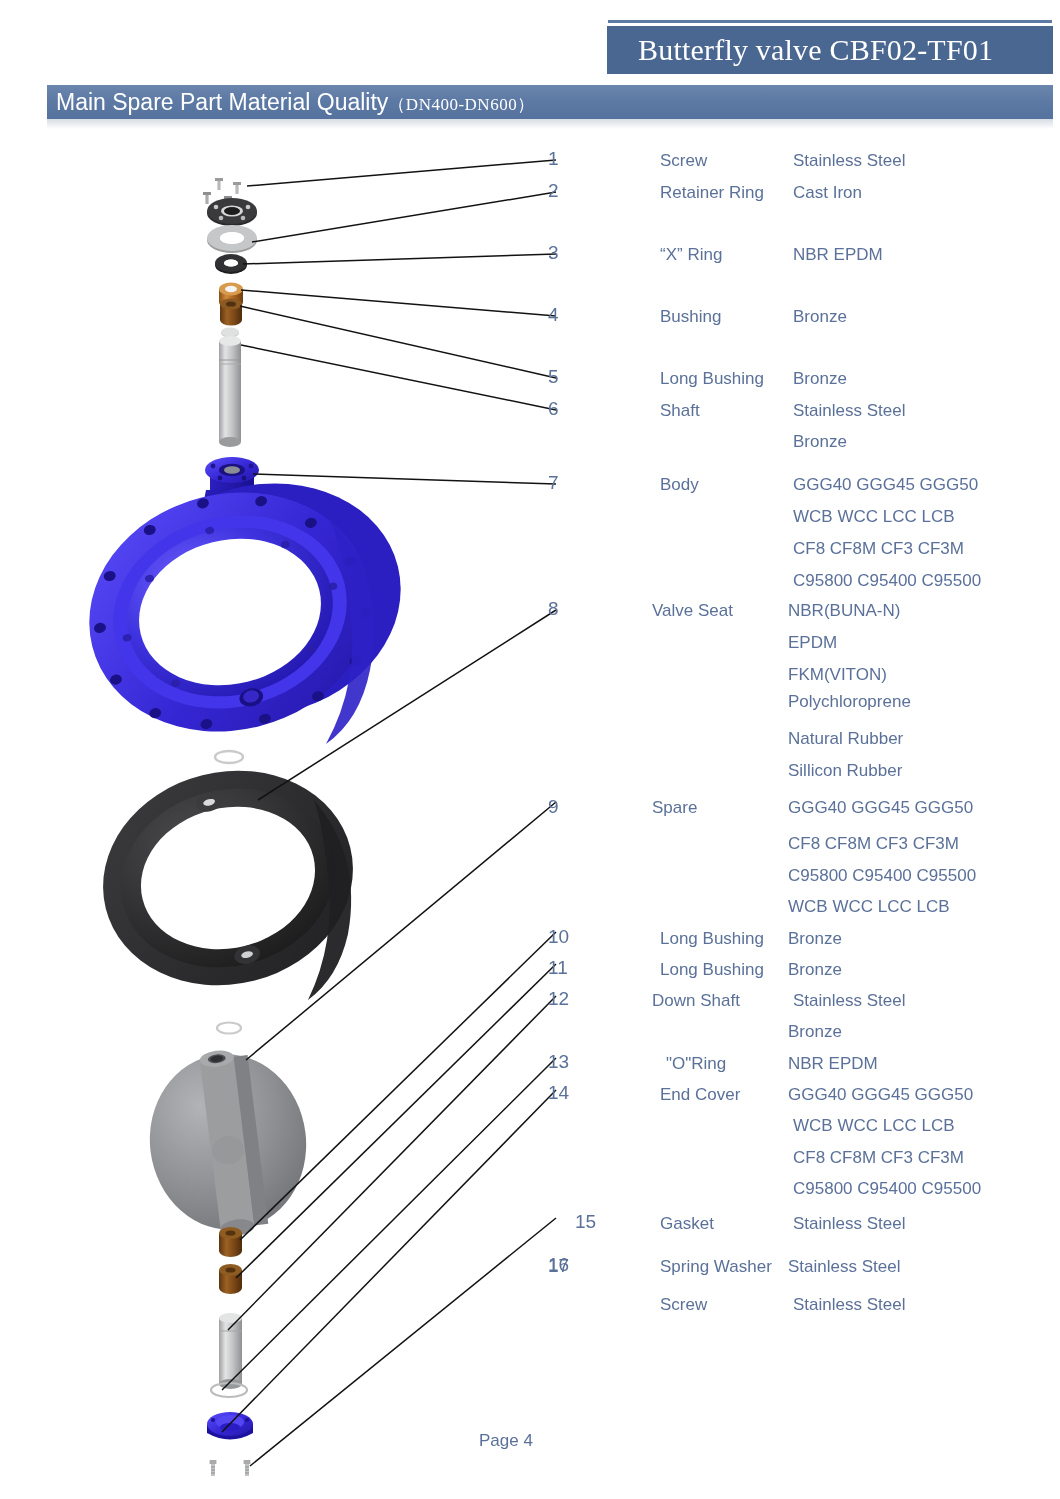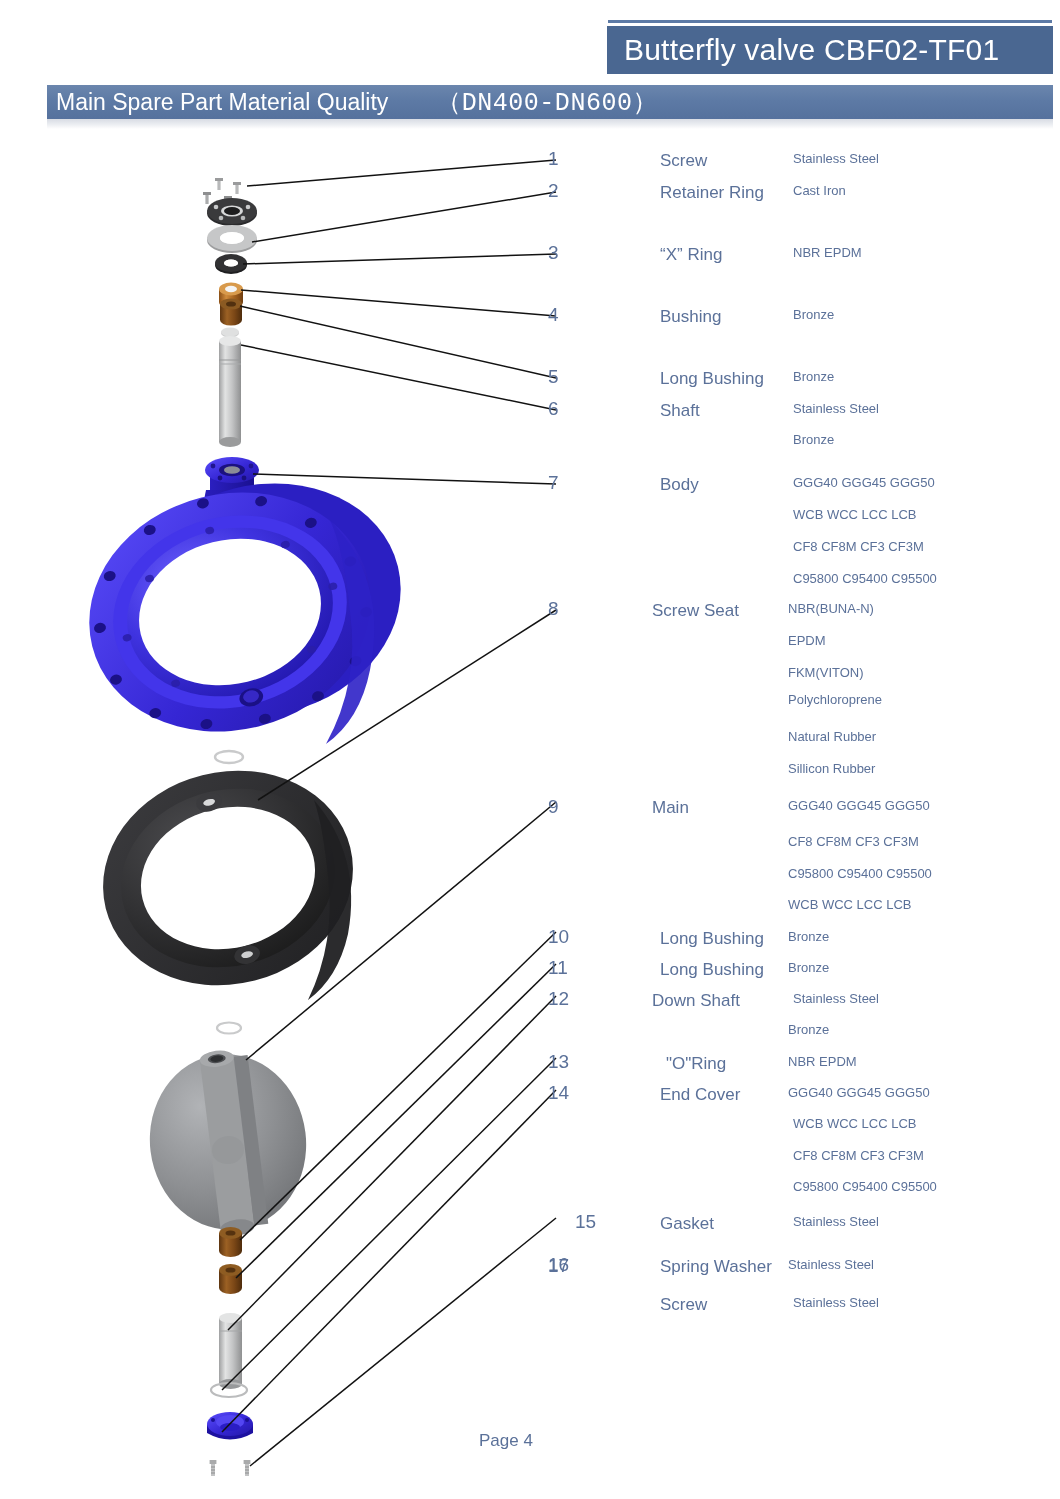--- a/index.html
+++ b/index.html
@@ -27,47 +27,47 @@
 
   .title-rule{
     position:absolute;left:608px;top:20px;width:444px;height:3px;
     background:#5d7aa5;
   }
   .title-bar{
     position:absolute;left:607px;top:26px;width:446px;height:48px;
     background:#4a6791;
   }
   .title-bar .t{
-    font-family:Liberation Sans, sans-serif;
+    font-family:Liberation Serif, serif;
     font-size:30px;color:#ffffff;line-height:48px;
-    padding-left:17px;white-space:nowrap;letter-spacing:.2px;
+    padding-left:31px;white-space:nowrap;letter-spacing:.2px;
   }
 
   .subtitle-bar{
     position:absolute;left:47px;top:85px;width:1006px;height:34px;
     background:linear-gradient(180deg,#6b86ad 0%,#5d7aa5 45%,#55719d 100%);
   }
   .subtitle-bar .s{
     font-size:23px;color:#ffffff;line-height:34px;padding-left:9px;
     white-space:nowrap;
   }
   .subtitle-bar .s .dn{
-    font-family:Liberation Mono, monospace;
-    font-size:25px;letter-spacing:.5px;margin-left:48px;
+    font-family:Liberation Serif, serif;
+    font-size:17px;letter-spacing:.5px;
   }
   .subtitle-shadow{
     position:absolute;left:47px;top:119px;width:1006px;height:10px;
     background:linear-gradient(180deg,#d8dce4 0%,#eceef2 55%,#ffffff 100%);
   }
 
   
   .parts{position:absolute;left:548px;top:148px;width:512px;}
   .num{position:absolute;font-size:19px;color:#5b7199;text-align:left;}
   .name{position:absolute;font-size:17px;color:#5b7199;}
-  .mat{position:absolute;font-size:13px;color:#5b7199;}
+  .mat{position:absolute;font-size:17px;color:#5b7199;}
 
   
   .leaders{position:absolute;left:0;top:0;width:1060px;height:1499px;}
 
   
   .diagram{position:absolute;left:0;top:0;width:540px;height:1499px;}
 
   .footer{
     position:absolute;left:479px;top:1431px;
     font-size:17px;color:#5b7199;
@@ -422,32 +422,32 @@
       <span class="num" style="top:324px;">7</span>
       <span class="name" style="left:112px;top:327px;">Body</span>
       <span class="mat" style="left:245px;top:327px;">GGG40 GGG45 GGG50</span>
       <span class="mat" style="left:245px;top:359px;">WCB WCC LCC LCB</span>
       <span class="mat" style="left:245px;top:391px;">CF8 CF8M CF3 CF3M</span>
       <span class="mat" style="left:245px;top:423px;">C95800 C95400 C95500</span>
     </div>
 
     <div>
       <span class="num" style="top:450px;">8</span>
-      <span class="name" style="left:104px;top:453px;">Screw Seat</span>
+      <span class="name" style="left:104px;top:453px;">Valve Seat</span>
       <span class="mat" style="left:240px;top:453px;">NBR(BUNA-N)</span>
       <span class="mat" style="left:240px;top:485px;">EPDM</span>
       <span class="mat" style="left:240px;top:517px;">FKM(VITON)</span>
       <span class="mat" style="left:240px;top:544px;">Polychloroprene</span>
       <span class="mat" style="left:240px;top:581px;">Natural Rubber</span>
       <span class="mat" style="left:240px;top:613px;">Sillicon Rubber</span>
     </div>
 
     <div>
       <span class="num" style="top:648px;">9</span>
-      <span class="name" style="left:104px;top:650px;">Main</span>
+      <span class="name" style="left:104px;top:650px;">Spare</span>
       <span class="mat" style="left:240px;top:650px;">GGG40 GGG45 GGG50</span>
       <span class="mat" style="left:240px;top:686px;">CF8 CF8M CF3 CF3M</span>
       <span class="mat" style="left:240px;top:718px;">C95800 C95400  C95500</span>
       <span class="mat" style="left:240px;top:749px;">WCB WCC LCC LCB</span>
     </div>
 
     <div>
       <span class="num" style="top:778px;">10</span>
       <span class="name" style="left:112px;top:781px;">Long Bushing</span>
       <span class="mat" style="left:240px;top:781px;">Bronze</span>

